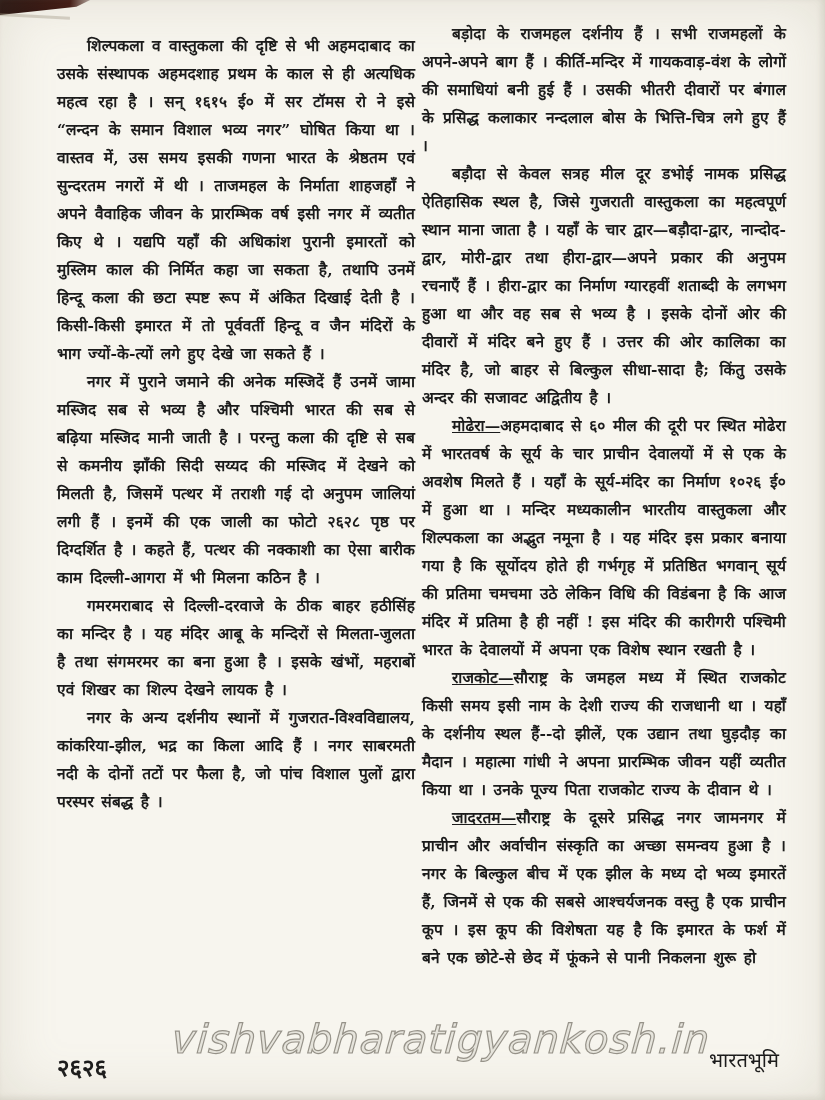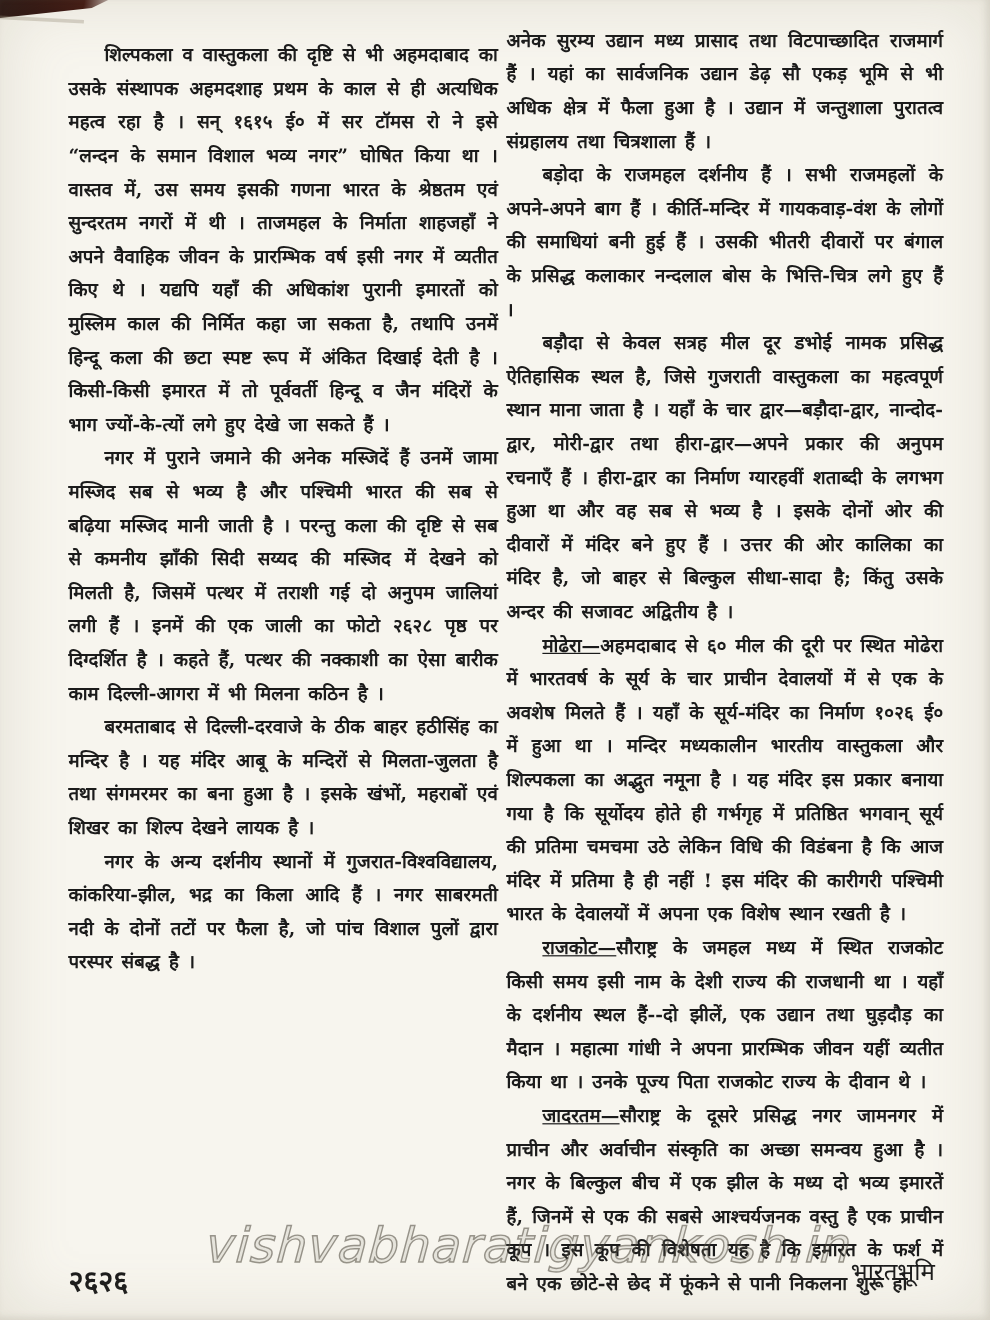--- a/index.html
+++ b/index.html
@@ -84,27 +84,26 @@
 <body>
 
 <div class="page">
 
   <div class="artifact-tl"></div>
   <div class="artifact-tl-fold"></div>
 
   <div class="col col-left">
     <p class="para"><span>शिल्पकला व वास्तुकला की दृष्टि से भी अहमदाबाद का उसके संस्थापक अहमदशाह प्रथम के काल से ही अत्यधिक महत्व रहा है । सन् १६१५ ई० में सर टॉमस रो ने इसे “लन्दन के समान विशाल भव्य नगर” घोषित किया था । वास्तव में, उस समय इसकी गणना भारत के श्रेष्ठतम एवं सुन्दरतम नगरों में थी । ताजमहल के निर्माता शाहजहाँ ने अपने वैवाहिक जीवन के प्रारम्भिक वर्ष इसी नगर में व्यतीत किए थे । यद्यपि यहाँ की अधिकांश पुरानी इमारतों को मुस्लिम काल की निर्मित कहा जा सकता है, तथापि उनमें हिन्दू कला की छटा स्पष्ट रूप में अंकित दिखाई देती है । किसी-किसी इमारत में तो पूर्ववर्ती हिन्दू व जैन मंदिरों के भाग ज्यों-के-त्यों लगे हुए देखे जा सकते हैं ।</span></p>
     <p class="para"><span>नगर में पुराने जमाने की अनेक मस्जिदें हैं उनमें जामा मस्जिद सब से भव्य है और पश्चिमी भारत की सब से बढ़िया मस्जिद मानी जाती है । परन्तु कला की दृष्टि से सब से कमनीय झाँकी सिदी सय्यद की मस्जिद में देखने को मिलती है, जिसमें पत्थर में तराशी गई दो अनुपम जालियां लगी हैं । इनमें की एक जाली का फोटो २६२८ पृष्ठ पर दिग्दर्शित है । कहते हैं, पत्थर की नक्काशी का ऐसा बारीक काम दिल्ली-आगरा में भी मिलना कठिन है ।</span></p>
-    <p class="para"><span>बरमताबाद से दिल्ली-दरवाजे के ठीक बाहर हठीसिंह का मन्दिर है । यह मंदिर आबू के मन्दिरों से मिलता-जुलता है तथा संगमरमर का बना हुआ है । इसके खंभों, महराबों एवं शिखर का शिल्प देखने लायक है ।</span></p>
+    <p class="para"><span>गमरमराबाद से दिल्ली-दरवाजे के ठीक बाहर हठीसिंह का मन्दिर है । यह मंदिर आबू के मन्दिरों से मिलता-जुलता है तथा संगमरमर का बना हुआ है । इसके खंभों, महराबों एवं शिखर का शिल्प देखने लायक है ।</span></p>
     <p class="para"><span>नगर के अन्य दर्शनीय स्थानों में गुजरात-विश्वविद्यालय, कांकरिया-झील, भद्र का किला आदि हैं । नगर साबरमती नदी के दोनों तटों पर फैला है, जो पांच विशाल पुलों द्वारा परस्पर संबद्ध है ।</span></p>
     <p class="para"></p>
   </div>
 
   <div class="col col-right">
-    <p class="para no-indent"><span>अनेक सुरम्य उद्यान मध्य प्रासाद तथा विटपाच्छादित राजमार्ग हैं । यहां का सार्वजनिक उद्यान डेढ़ सौ एकड़ भूमि से भी अधिक क्षेत्र में फैला हुआ है । उद्यान में जन्तुशाला पुरातत्व संग्रहालय तथा चित्रशाला हैं ।</span></p>
     <p class="para"><span>बड़ोदा के राजमहल दर्शनीय हैं । सभी राजमहलों के अपने-अपने बाग हैं । कीर्ति-मन्दिर में गायकवाड़-वंश के लोगों की समाधियां बनी हुई हैं । उसकी भीतरी दीवारों पर बंगाल के प्रसिद्ध कलाकार नन्दलाल बोस के भित्ति-चित्र लगे हुए हैं ।</span></p>
     <p class="para"><span>बड़ौदा से केवल सत्रह मील दूर डभोई नामक प्रसिद्ध ऐतिहासिक स्थल है, जिसे गुजराती वास्तुकला का महत्वपूर्ण स्थान माना जाता है । यहाँ के चार द्वार—बड़ौदा-द्वार, नान्दोद-द्वार, मोरी-द्वार तथा हीरा-द्वार—अपने प्रकार की अनुपम रचनाएँ हैं । हीरा-द्वार का निर्माण ग्यारहवीं शताब्दी के लगभग हुआ था और वह सब से भव्य है । इसके दोनों ओर की दीवारों में मंदिर बने हुए हैं । उत्तर की ओर कालिका का मंदिर है, जो बाहर से बिल्कुल सीधा-सादा है; किंतु उसके अन्दर की सजावट अद्वितीय है ।</span></p>
     <p class="para"><span class="lead">मोढेरा—</span><span>अहमदाबाद से ६० मील की दूरी पर स्थित मोढेरा में भारतवर्ष के सूर्य के चार प्राचीन देवालयों में से एक के अवशेष मिलते हैं । यहाँ के सूर्य-मंदिर का निर्माण १०२६ ई० में हुआ था । मन्दिर मध्यकालीन भारतीय वास्तुकला और शिल्पकला का अद्भुत नमूना है । यह मंदिर इस प्रकार बनाया गया है कि सूर्योदय होते ही गर्भगृह में प्रतिष्ठित भगवान् सूर्य की प्रतिमा चमचमा उठे लेकिन विधि की विडंबना है कि आज मंदिर में प्रतिमा है ही नहीं ! इस मंदिर की कारीगरी पश्चिमी भारत के देवालयों में अपना एक विशेष स्थान रखती है ।</span></p>
     <p class="para"><span class="lead">राजकोट—</span><span>सौराष्ट्र के जमहल मध्य में स्थित राजकोट किसी समय इसी नाम के देशी राज्य की राजधानी था । यहाँ के दर्शनीय स्थल हैं--दो झीलें, एक उद्यान तथा घुड़दौड़ का मैदान । महात्मा गांधी ने अपना प्रारम्भिक जीवन यहीं व्यतीत किया था । उनके पूज्य पिता राजकोट राज्य के दीवान थे ।</span></p>
     <p class="para"><span class="lead">जादरतम—</span><span>सौराष्ट्र के दूसरे प्रसिद्ध नगर जामनगर में प्राचीन और अर्वाचीन संस्कृति का अच्छा समन्वय हुआ है । नगर के बिल्कुल बीच में एक झील के मध्य दो भव्य इमारतें हैं, जिनमें से एक की सबसे आश्चर्यजनक वस्तु है एक प्राचीन कूप । इस कूप की विशेषता यह है कि इमारत के फर्श में बने एक छोटे-से छेद में फूंकने से पानी निकलना शुरू हो</span></p>
   </div>
 
   <div class="watermark">vishvabharatigyankosh.in</div>
 
   <div class="footer-page-number">२६२६</div>

